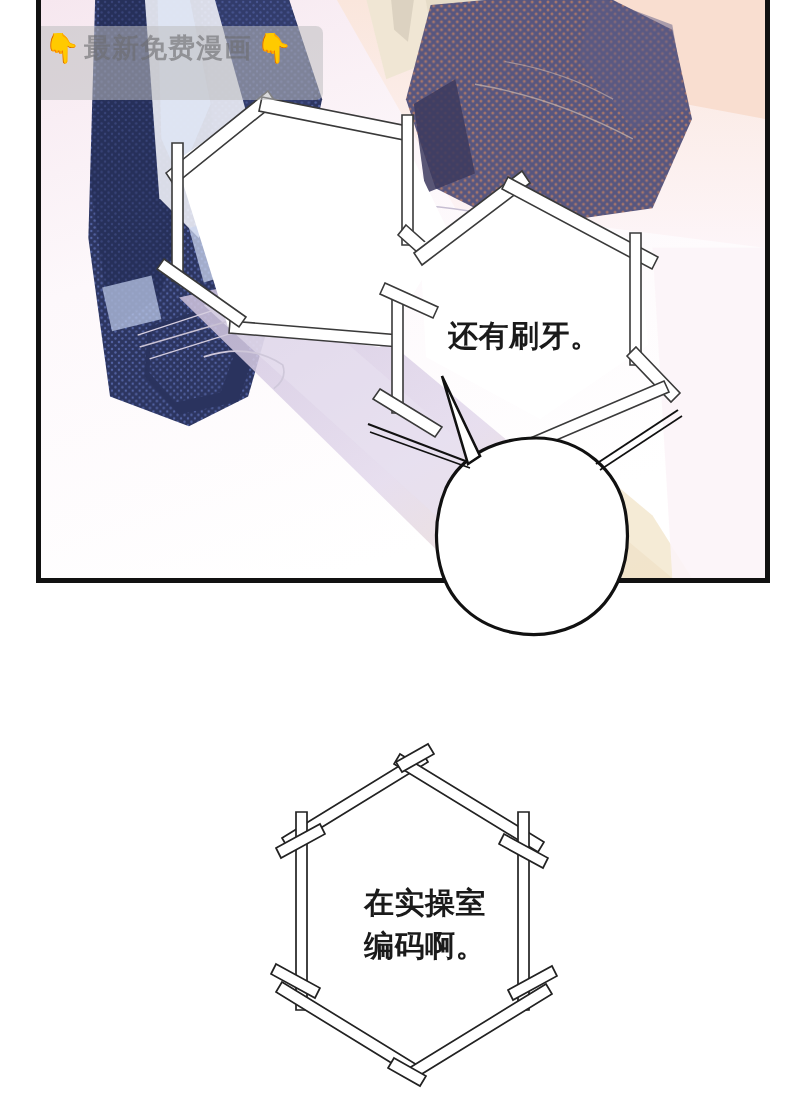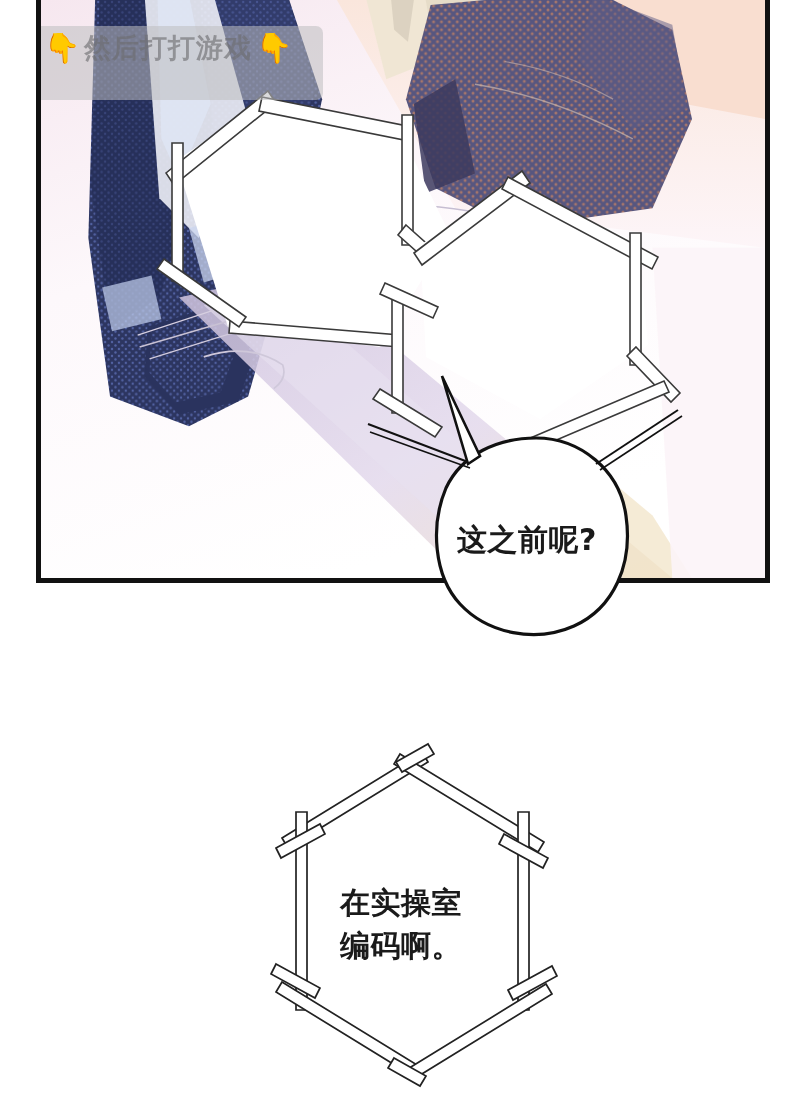--- a/index.html
+++ b/index.html
@@ -137,21 +137,21 @@
   #bubble3 { left: 428px; top: 428px; width: 218px; height: 218px; }
   #bubble3-text {
     left: 457px; top: 519px;
     font-size: 30px;
     line-height: 1.37;
     letter-spacing: 0.5px;
   }
 
   #bubble4 { left: 268px; top: 742px; width: 292px; height: 340px; }
   #bubble4-text {
-    left: 340px; top: 882px;
+    left: 364px; top: 882px;
     font-size: 30px;
     line-height: 1.42;
     letter-spacing: 0.5px;
   }
 </style>
 </head>
 <body>
 
 <div id="page">
 
@@ -225,21 +225,21 @@
         <path d="M440 85 Q520 98 600 140" stroke="#cbb6ad" stroke-width="1.4" fill="none" opacity="0.7"></path>
         <path d="M470 62 Q530 72 580 100" stroke="#cbb6ad" stroke-width="1.2" fill="none" opacity="0.6"></path>
 
         <path d="M620 250 L734 250 L734 583 L640 583 Z" fill="#fcf4f8" opacity="0.9"></path>
       </svg>
     </div>
 
     <div class="watermark" style="left:-28px;top:26px;">
       <div class="wm-row1">
         <span class="wm-hand">👇</span>
-        <span class="wm-cn">然后打打游戏</span>
+        <span class="wm-cn">最新免费漫画</span>
         <span class="wm-hand">👇</span>
       </div>
     </div>
 
   </div>
 
   <div class="bubble" id="bubble1">
     <svg viewBox="0 0 330 300">
       <polygon points="26,66 110,8 250,36 300,140 230,252 78,232" fill="#ffffff" stroke="none"></polygon>
       <g stroke="#3a3a3a" stroke-width="1.6" fill="#ffffff">
@@ -277,39 +277,39 @@
         <polygon points="12,118 23,118 23,238 12,238"></polygon>
 
         <polygon points="5,108 58,132 53,143 0,119"></polygon>
 
         <polygon points="0,214 62,252 55,262 -7,224"></polygon>
 
         <polygon points="148,264 284,206 289,217 153,275"></polygon>
       </g>
     </svg>
   </div>
+  <div class="bubble-text" id="bubble2-text">还有刷牙。</div>
 
   <div class="bubble" id="bubble3">
     <svg viewBox="0 0 218 218">
       <path d="M108 10
                C152 10 192 42 198 88
                C205 136 186 180 146 198
                C108 215 60 206 32 176
                C6 148 2 98 18 60
                C34 26 70 10 108 10 Z" fill="#ffffff" stroke="#111111" stroke-width="3.2"></path>
 
       <path d="M52 28 L14 -52 L40 36 Z" fill="#ffffff" stroke="#111111" stroke-width="2.6"></path>
 
       <path d="M40 34 L-60 -4" stroke="#111111" stroke-width="2" fill="none"></path>
       <path d="M42 40 L-58 4" stroke="#111111" stroke-width="1.6" fill="none"></path>
       <path d="M168 36 L250 -18" stroke="#111111" stroke-width="2" fill="none"></path>
       <path d="M172 42 L254 -12" stroke="#111111" stroke-width="1.6" fill="none"></path>
     </svg>
   </div>
-  <div class="bubble-text" id="bubble3-text">这之前呢?</div>
 
   <div class="bubble" id="bubble4">
     <svg viewBox="0 0 292 340">
       <polygon points="34,86 146,20 258,86 258,254 146,320 34,254" fill="#ffffff" stroke="none"></polygon>
       <g stroke="#222222" stroke-width="1.7" fill="#ffffff">
 
         <polygon points="14,96 154,10 160,20 20,106"></polygon>
 
         <polygon points="132,12 276,100 270,110 126,22"></polygon>
 

